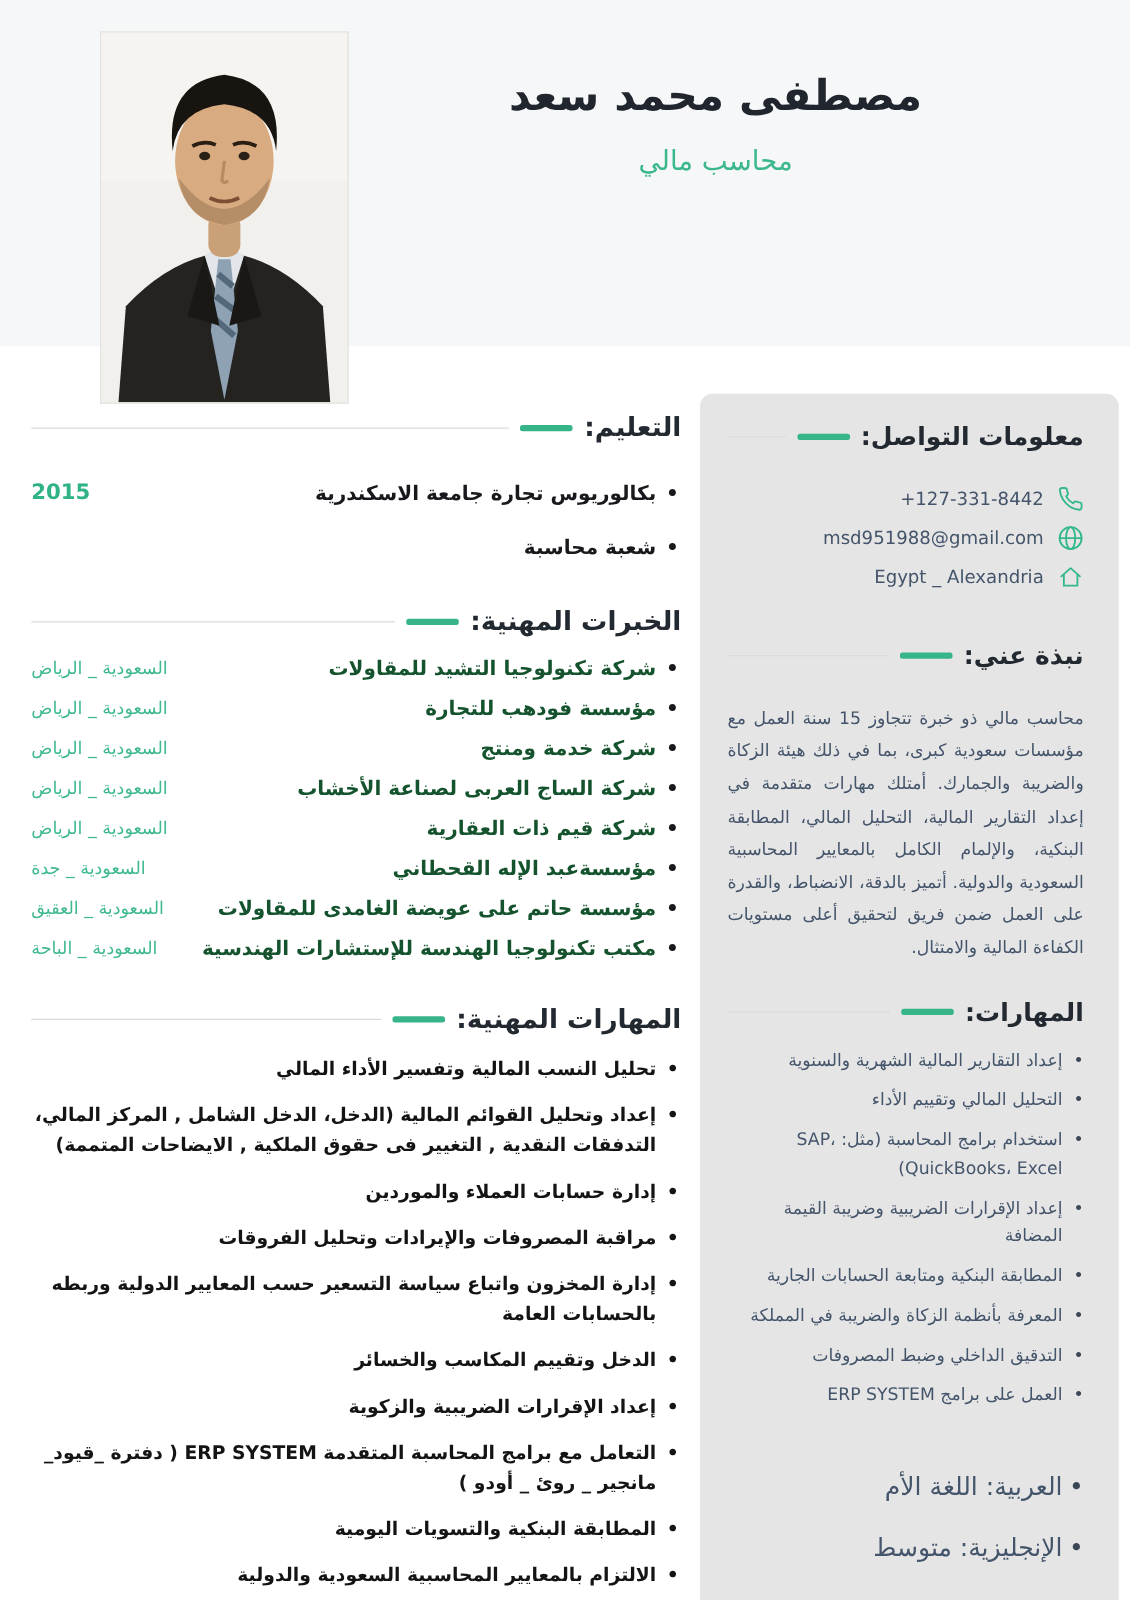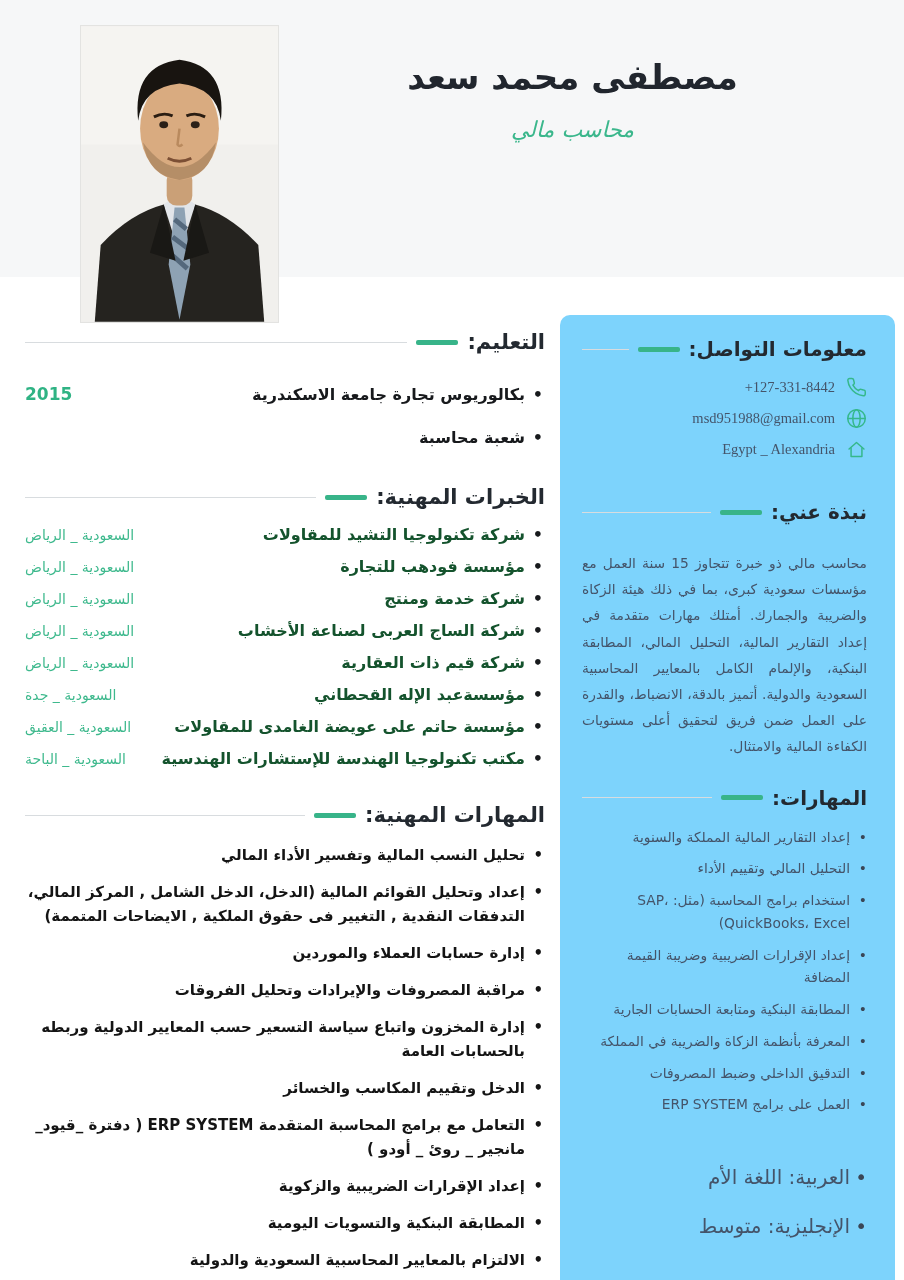--- a/index.html
+++ b/index.html
@@ -14,21 +14,21 @@
     position:absolute;top:0;left:0;width:904px;height:277px;
     background:#f6f7f8;
   }
   .header-text{
     position:absolute;top:58px;left:285px;width:575px;text-align:center;
   }
   .person-name{
     margin:0;font-size:34px;font-weight:bold;color:#21262e;line-height:1.15;
   }
   .person-title{
-    margin:20px 0 0 0;font-size:22px;color:#3bb78c;font-weight:400;font-style:italic;
+    margin:20px 0 0 0;font-size:22px;color:#3bb78c;font-weight:400;
   }
   .photo-frame{
     position:absolute;top:25px;left:80px;width:199px;height:298px;
     background:#efeeec;border:1px solid #e3e3e1;box-sizing:border-box;overflow:hidden;
   }
   .photo-frame svg{display:block;width:100%;height:100%;}
 
   
   .sec-head{display:flex;align-items:center;gap:9px;}
   .sec-head .sec-title{
@@ -58,25 +58,25 @@
   .pskills-list{list-style:none;margin:16px 0 0 0;padding:0;}
   .pskills-list li{
     position:relative;padding-right:20px;margin-bottom:13px;
     font-size:15px;font-weight:bold;color:#141414;line-height:1.6;text-align:right;
   }
   .pskills-list li::before{content:"•";position:absolute;right:2px;top:0;color:#141414;}
 
   
   .sidebar{
     position:absolute;top:315px;left:560px;right:9px;bottom:0;
-    background:#7dd3fc;border-radius:10px 10px 0 0;
+    background:#e5e5e5;border-radius:10px 10px 0 0;
     padding:22px 28px 20px 22px;box-sizing:border-box;
   }
   .sidebar .sec-head .sec-title{font-size:20px;}
-  .contact-list{margin-top:16px;font-family:Liberation Serif, serif;}
+  .contact-list{margin-top:28px;}
   .contact-row{
     display:flex;align-items:center;justify-content:flex-start;gap:11px;
     margin-bottom:10px;color:#44546a;font-size:14.5px;
   }
   .contact-row .cicon{flex:none;width:21px;height:21px;}
   .contact-row .cicon svg{display:block;width:21px;height:21px;stroke:#35b88b;fill:none;stroke-width:1.7;stroke-linecap:round;stroke-linejoin:round;}
   .ctext{direction:ltr;unicode-bidi:isolate;}
 
   .about-head{margin-top:40px;}
   .about-text{
@@ -203,22 +203,22 @@
     <span class="dash"></span>
     <span class="rule"></span>
   </div>
   <ul class="pskills-list">
     <li>تحليل النسب المالية وتفسير الأداء المالي</li>
     <li>إعداد وتحليل القوائم المالية (الدخل، الدخل الشامل , المركز المالي، التدفقات النقدية , التغيير فى حقوق الملكية , الايضاحات المتممة)</li>
     <li>إدارة حسابات العملاء والموردين</li>
     <li>مراقبة المصروفات والإيرادات وتحليل الفروقات</li>
     <li>إدارة المخزون واتباع سياسة التسعير حسب المعايير الدولية وربطه بالحسابات العامة</li>
     <li>الدخل وتقييم المكاسب والخسائر</li>
+    <li>إعداد الإقرارات الضريبية والزكوية</li>
     <li>التعامل مع برامج المحاسبة المتقدمة ERP SYSTEM ( دفترة _قيود_ مانجير _ روئ _ أودو )</li>
-    <li>إعداد الإقرارات الضريبية والزكوية</li>
     <li>المطابقة البنكية والتسويات اليومية</li>
     <li>الالتزام بالمعايير المحاسبية السعودية والدولية</li>
 
   </ul>
 </div>
 
 <aside class="sidebar">
 
   <div class="sec-head">
     <h2 class="sec-title">معلومات التواصل:</h2>
@@ -261,21 +261,21 @@
     <span class="rule"></span>
   </div>
   <p class="about-text">محاسب مالي ذو خبرة تتجاوز 15 سنة العمل مع مؤسسات سعودية كبرى، بما في ذلك هيئة الزكاة والضريبة والجمارك. أمتلك مهارات متقدمة في إعداد التقارير المالية، التحليل المالي، المطابقة البنكية، والإلمام الكامل بالمعايير المحاسبية السعودية والدولية. أتميز بالدقة، الانضباط، والقدرة على العمل ضمن فريق لتحقيق أعلى مستويات الكفاءة المالية والامتثال.</p>
 
   <div class="sec-head skills-head">
     <h2 class="sec-title">المهارات:</h2>
     <span class="dash"></span>
     <span class="rule"></span>
   </div>
   <ul class="skills-list">
-    <li>إعداد التقارير المالية المملكة والسنوية</li>
+    <li>إعداد التقارير المالية الشهرية والسنوية</li>
     <li>التحليل المالي وتقييم الأداء</li>
     <li>استخدام برامج المحاسبة (مثل: SAP، QuickBooks، Excel)</li>
     <li>إعداد الإقرارات الضريبية وضريبة القيمة المضافة</li>
     <li>المطابقة البنكية ومتابعة الحسابات الجارية</li>
     <li>المعرفة بأنظمة الزكاة والضريبة في المملكة</li>
     <li>التدقيق الداخلي وضبط المصروفات</li>
     <li>العمل على برامج ERP SYSTEM</li>
   </ul>
 
   <ul class="langs-list">

